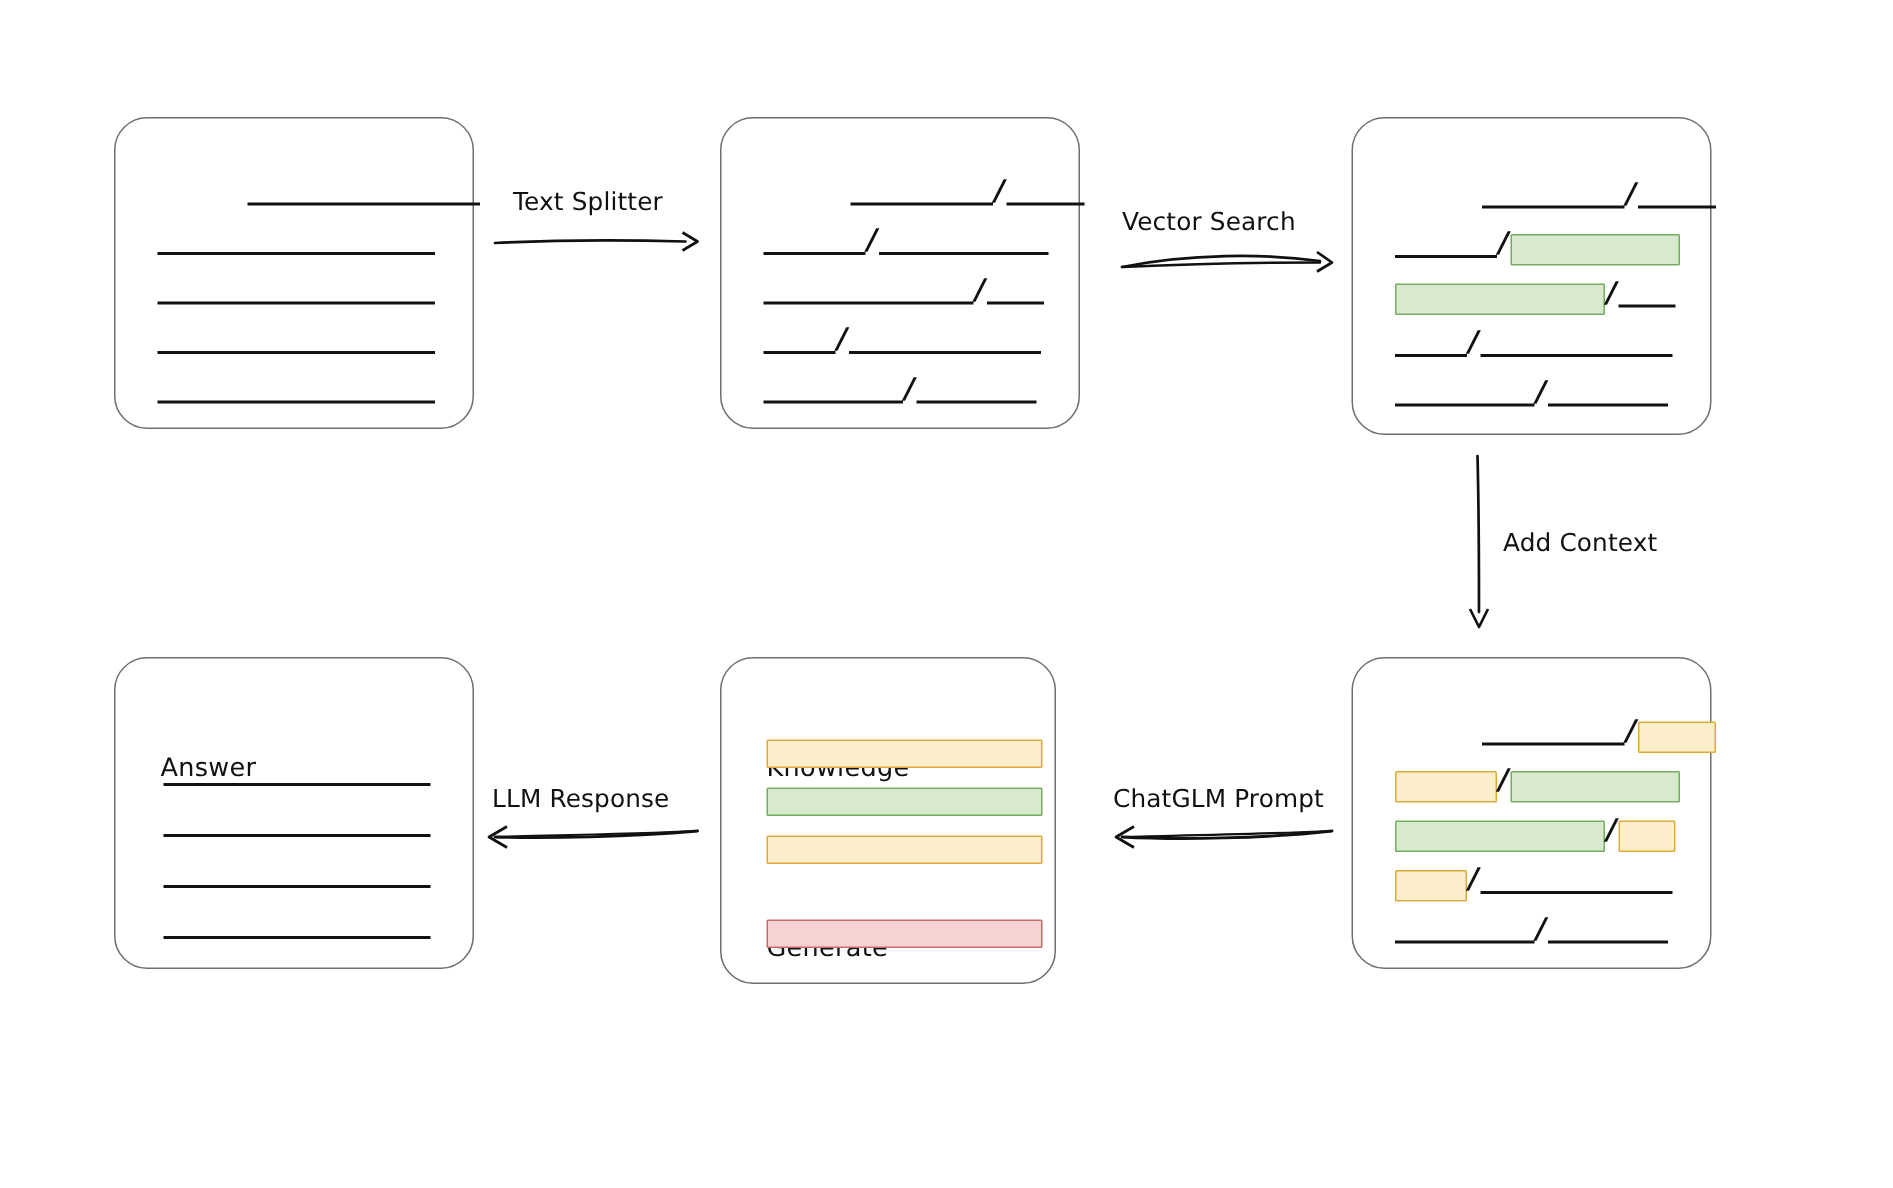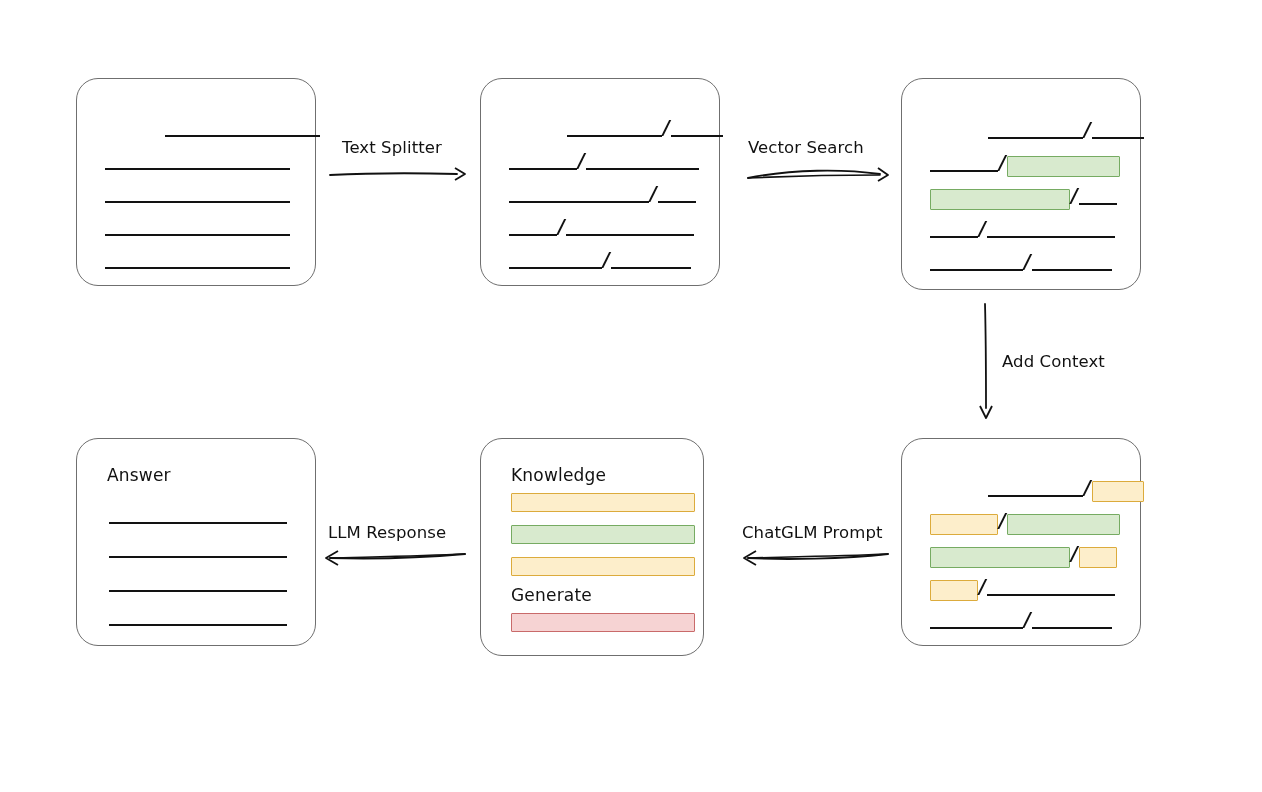--- a/index.html
+++ b/index.html
@@ -80,20 +80,21 @@
 
   
   .card-label {
     position: absolute;
     font-family: "DejaVu Sans", "Liberation Sans", sans-serif;
     font-size: 17px;
     font-weight: 400;
     letter-spacing: .2px;
     color: #111111;
     white-space: nowrap;
+    margin-top: 37px;
   }
 
   
   .bar {
     position: absolute;
     box-sizing: border-box;
     height: 19px;
     border-radius: 1px;
   }
   .bar.yellow { background: #fdeecb; border: 1.5px solid #dcab3c; }
@@ -142,21 +143,21 @@
         </div>
         <div class="row" style="top: 137px; left: 28px;">
           <div class="seg" style="width: 185px;"></div>
         </div>
         <div class="row" style="top: 170px; left: 28px;">
           <div class="seg" style="width: 185px;"></div>
         </div>
       </div>
   </div>
 
-  <div class="edge" style="left:330px; top:160px; width:135px; height:24px;">
+  <div class="edge" style="left:330px; top:147px; width:135px; height:24px;">
     <div class="edge-label" style="left:12px; top:-22px;">Text Splitter</div>
     <svg width="135" height="24" viewBox="0 0 135 24" aria-hidden="true">
       <path d="M0,15 C40,13 90,13 127,14" stroke="#111111" stroke-width="1.8" fill="none" stroke-linecap="round"></path>
       <path d="M125,8 L135,14 L125,20" stroke="#111111" stroke-width="1.8" fill="none" stroke-linejoin="round"></path>
     </svg>
   </div>
 
   <div class="card" id="card-split" style="left:480px; top:78px; width:240px; height:208px;">
     <div class="rows" id="rows-split">
         <div class="row" style="top: 38px; left: 28px;">

